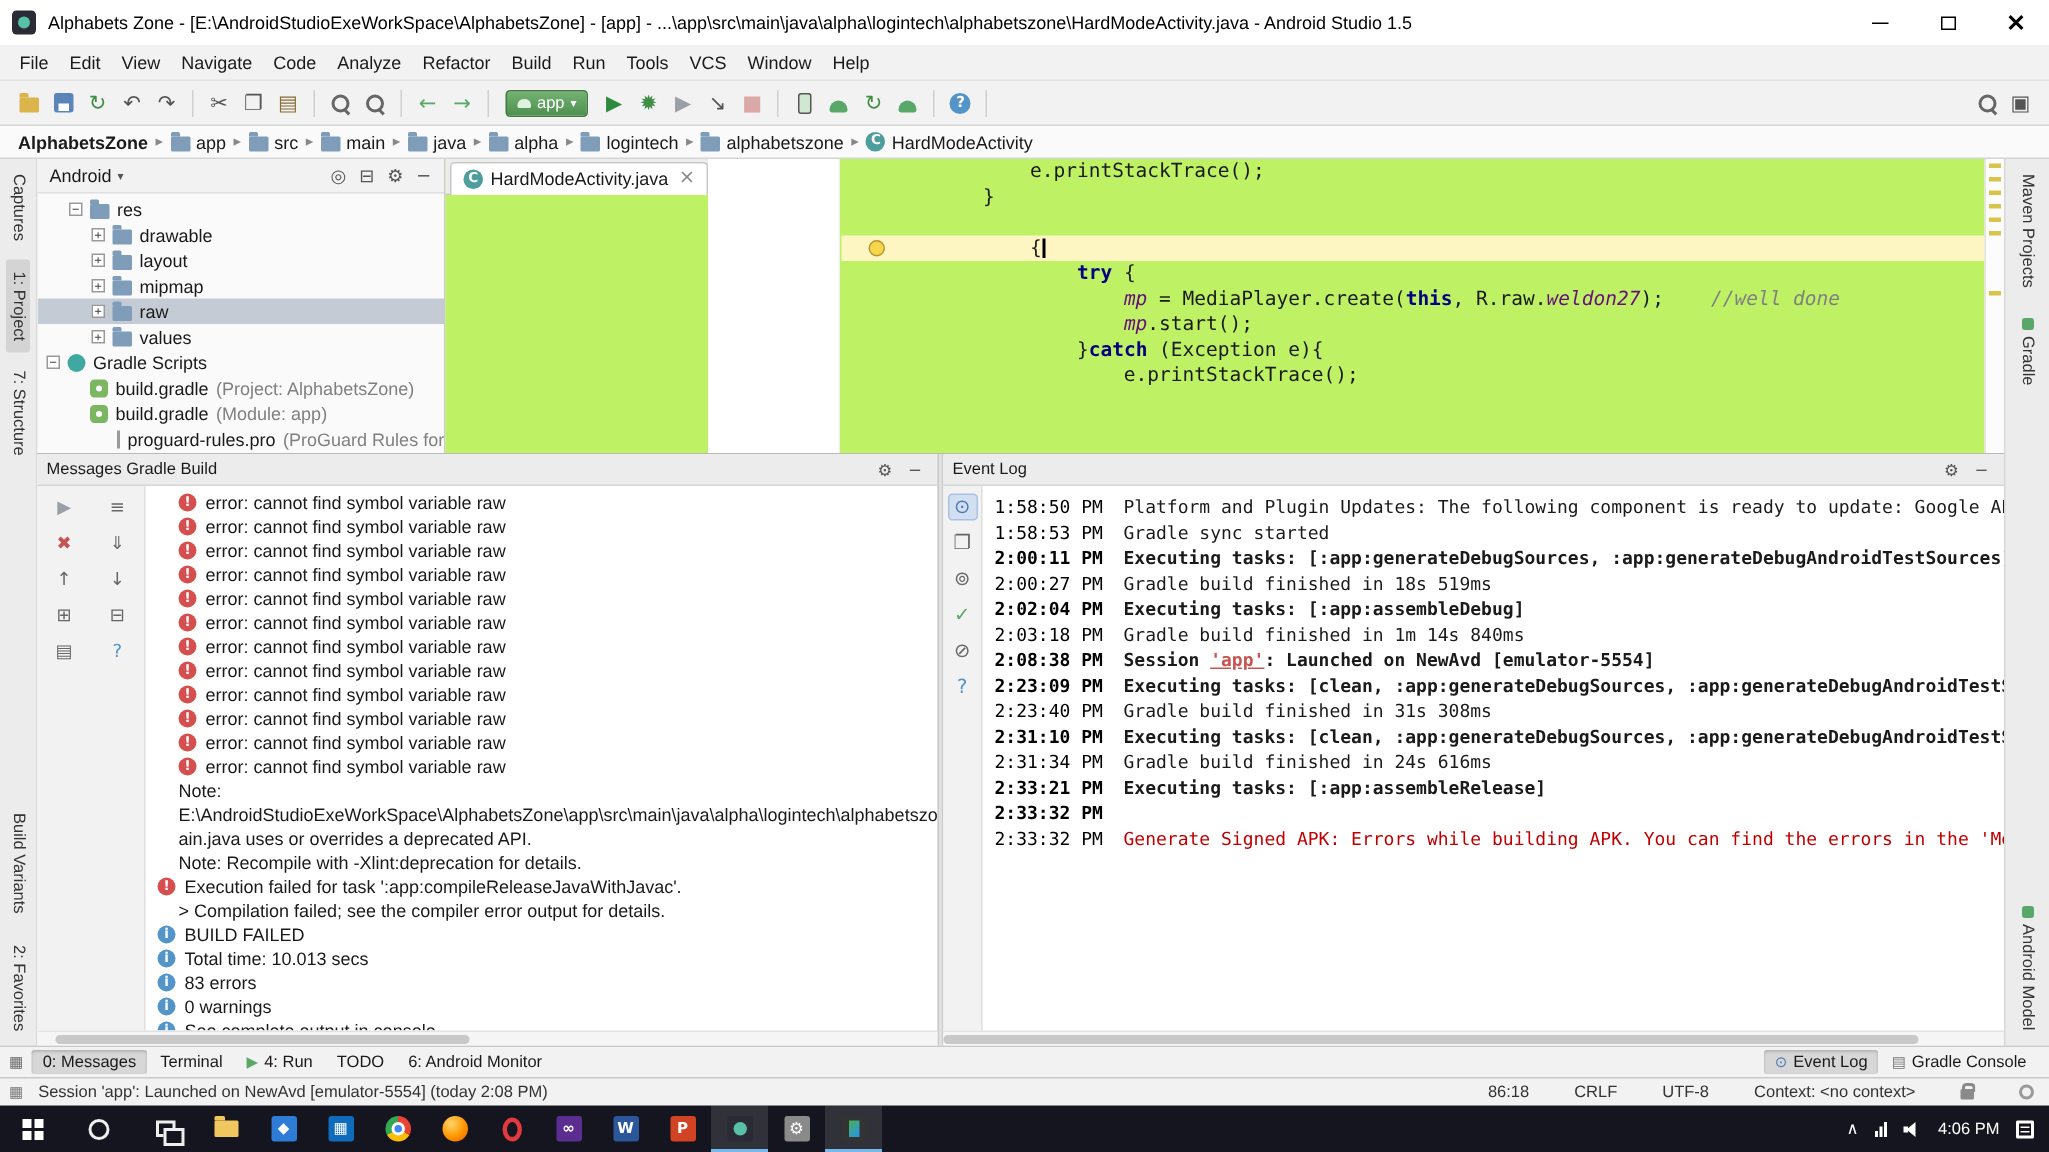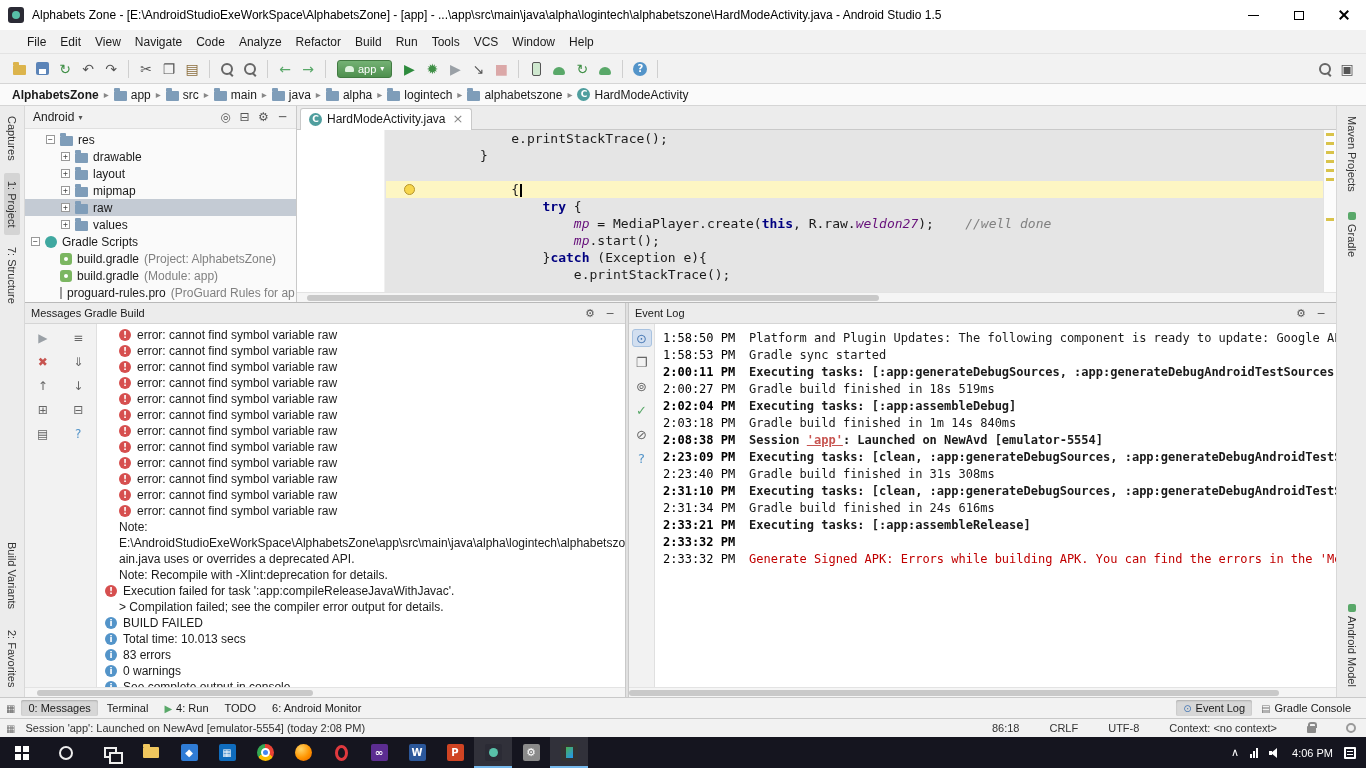--- a/index.html
+++ b/index.html
@@ -15,21 +15,21 @@
 .win-controls{margin-left:auto;display:flex;height:100%;flex:0 0 auto}
 .wc{width:45px;height:100%;display:flex;align-items:center;justify-content:center}
 .wc-min{width:11px;height:1px;background:#000}
 .wc-max{width:10px;height:9px;border:1px solid #000}
 .wc-x{position:relative;width:12px;height:12px}
 .wc-x::before,.wc-x::after{content:"";position:absolute;left:5px;top:0;width:2px;height:12px;background:#000}
 .wc-x::before{transform:rotate(45deg)}
 .wc-x::after{transform:rotate(-45deg)}
 
 
-.menubar{height:24px;background:#f2f2f2;display:flex;align-items:center;padding-left:20px;flex:0 0 auto;border-bottom:1px solid #e3e3e3}
+.menubar{height:24px;background:#f2f2f2;display:flex;align-items:center;padding-left:6px;flex:0 0 auto;border-bottom:1px solid #e3e3e3}
 .menu-item{padding:2px 7px;font-size:12px}
 .toolbar{height:30px;background:#f2f2f2;display:flex;align-items:center;padding:0 8px;gap:1px;flex:0 0 auto;border-bottom:1px solid #d5d5d5}
 .gicon{width:22px;height:22px;display:inline-flex;align-items:center;justify-content:center;font-family:"DejaVu Sans",sans-serif;font-size:14px;border-radius:3px;flex:0 0 auto}
 .tsep{width:1px;height:18px;background:#cfcfcf;margin:0 5px;flex:0 0 auto}
 .run-chip{display:flex;align-items:center;gap:4px;background:linear-gradient(#74b274,#4e8f4e);border:1px solid #417a41;border-radius:3px;color:#fff;font-size:11px;padding:2px 7px;margin:0 5px}
 .run-chip .adot{width:9px;height:6px;border-radius:4px 4px 1px 1px;background:#dff2df}
 .run-chip .caret{font-size:8px;font-family:"DejaVu Sans",sans-serif}
 .toolbar-right{margin-left:auto;display:flex}
 .crumbs{height:22px;background:#fafafa;border-bottom:1px solid #d5d5d5;display:flex;align-items:center;padding-left:10px;flex:0 0 auto;font-size:12px}
 .crumb{display:flex;align-items:center;gap:4px;padding:0 2px;white-space:nowrap}
@@ -76,21 +76,21 @@
 .pp-sel .caret{font-size:8px;font-family:"DejaVu Sans",sans-serif;color:#555}
 .pp-icons{margin-left:auto;display:flex;align-items:center}
 .pp-icons .gicon{width:19px;height:19px;font-size:12px}
 .pp-tree{flex:1;overflow:hidden;padding-top:2px}
 .trow{height:17px;display:flex;align-items:center;gap:5px;font-size:12px;padding-right:4px;white-space:nowrap}
 .trow.selected{background:#c4cbd4}
 .trow .note{color:#808080}
 .exp{flex:0 0 auto;width:9px;height:9px;border:1px solid #999;background:#fff;font:8px/7px "DejaVu Sans Mono",monospace;text-align:center;color:#444}
 
 
-.editor-col{flex:1;display:flex;flex-direction:column;min-width:0;background:#e5e5e5}
+.editor-col{flex:1;display:flex;flex-direction:row;min-width:0;background:#bef264}
 .tabbar{height:24px;background:#ececec;border-bottom:1px solid #c9c9c9;display:flex;align-items:flex-end;padding-left:3px;flex:0 0 auto}
 .tab{display:flex;align-items:center;gap:5px;padding:3px 8px 4px;font-size:12px;background:#fff;border:1px solid #c9c9c9;border-bottom:none;border-radius:3px 3px 0 0;position:relative;top:1px}
 .tab-close{color:#888;font-size:13px;line-height:10px;margin-left:2px;font-family:"DejaVu Sans",sans-serif}
 .editor-body{flex:1;position:relative;overflow:hidden;font-family:"DejaVu Sans Mono",monospace;font-size:13px}
 .gutter{position:absolute;left:0;top:0;bottom:0;width:88px;background:#fff;border-right:1px solid #f0f0f0}
 .code{margin-left:89px;margin-right:13px;position:relative}
 .cl{height:17px;line-height:17px;white-space:pre;position:relative}
 .cl.caret{background:#fdf6c3}
 .tk-k{color:#000080;font-weight:bold}
 .tk-f{color:#660e7a;font-style:italic}
@@ -399,21 +399,21 @@
                 <span class="shape-gradlefile"></span>
                 <span>build.gradle</span>
                 <span class="note"> (Project: AlphabetsZone)</span>
               </div>
               <div class="trow" style="padding-left: 21px;">
                 <span style="width: 9px; flex: 0 0 auto;"></span>
                 <span class="shape-gradlefile"></span>
                 <span>build.gradle</span>
                 <span class="note"> (Module: app)</span>
               </div>
-              <div class="trow" style="padding-left: 21px;">
+              <div class="trow" style="padding-left: 39px;">
                 <span style="width: 9px; flex: 0 0 auto;"></span>
                 <span class="shape-textfile"></span>
                 <span>proguard-rules.pro</span>
                 <span class="note"> (ProGuard Rules for ap</span>
               </div>
             </div>
         </div>
 
         <div class="editor-col">
           <div class="tabbar">

